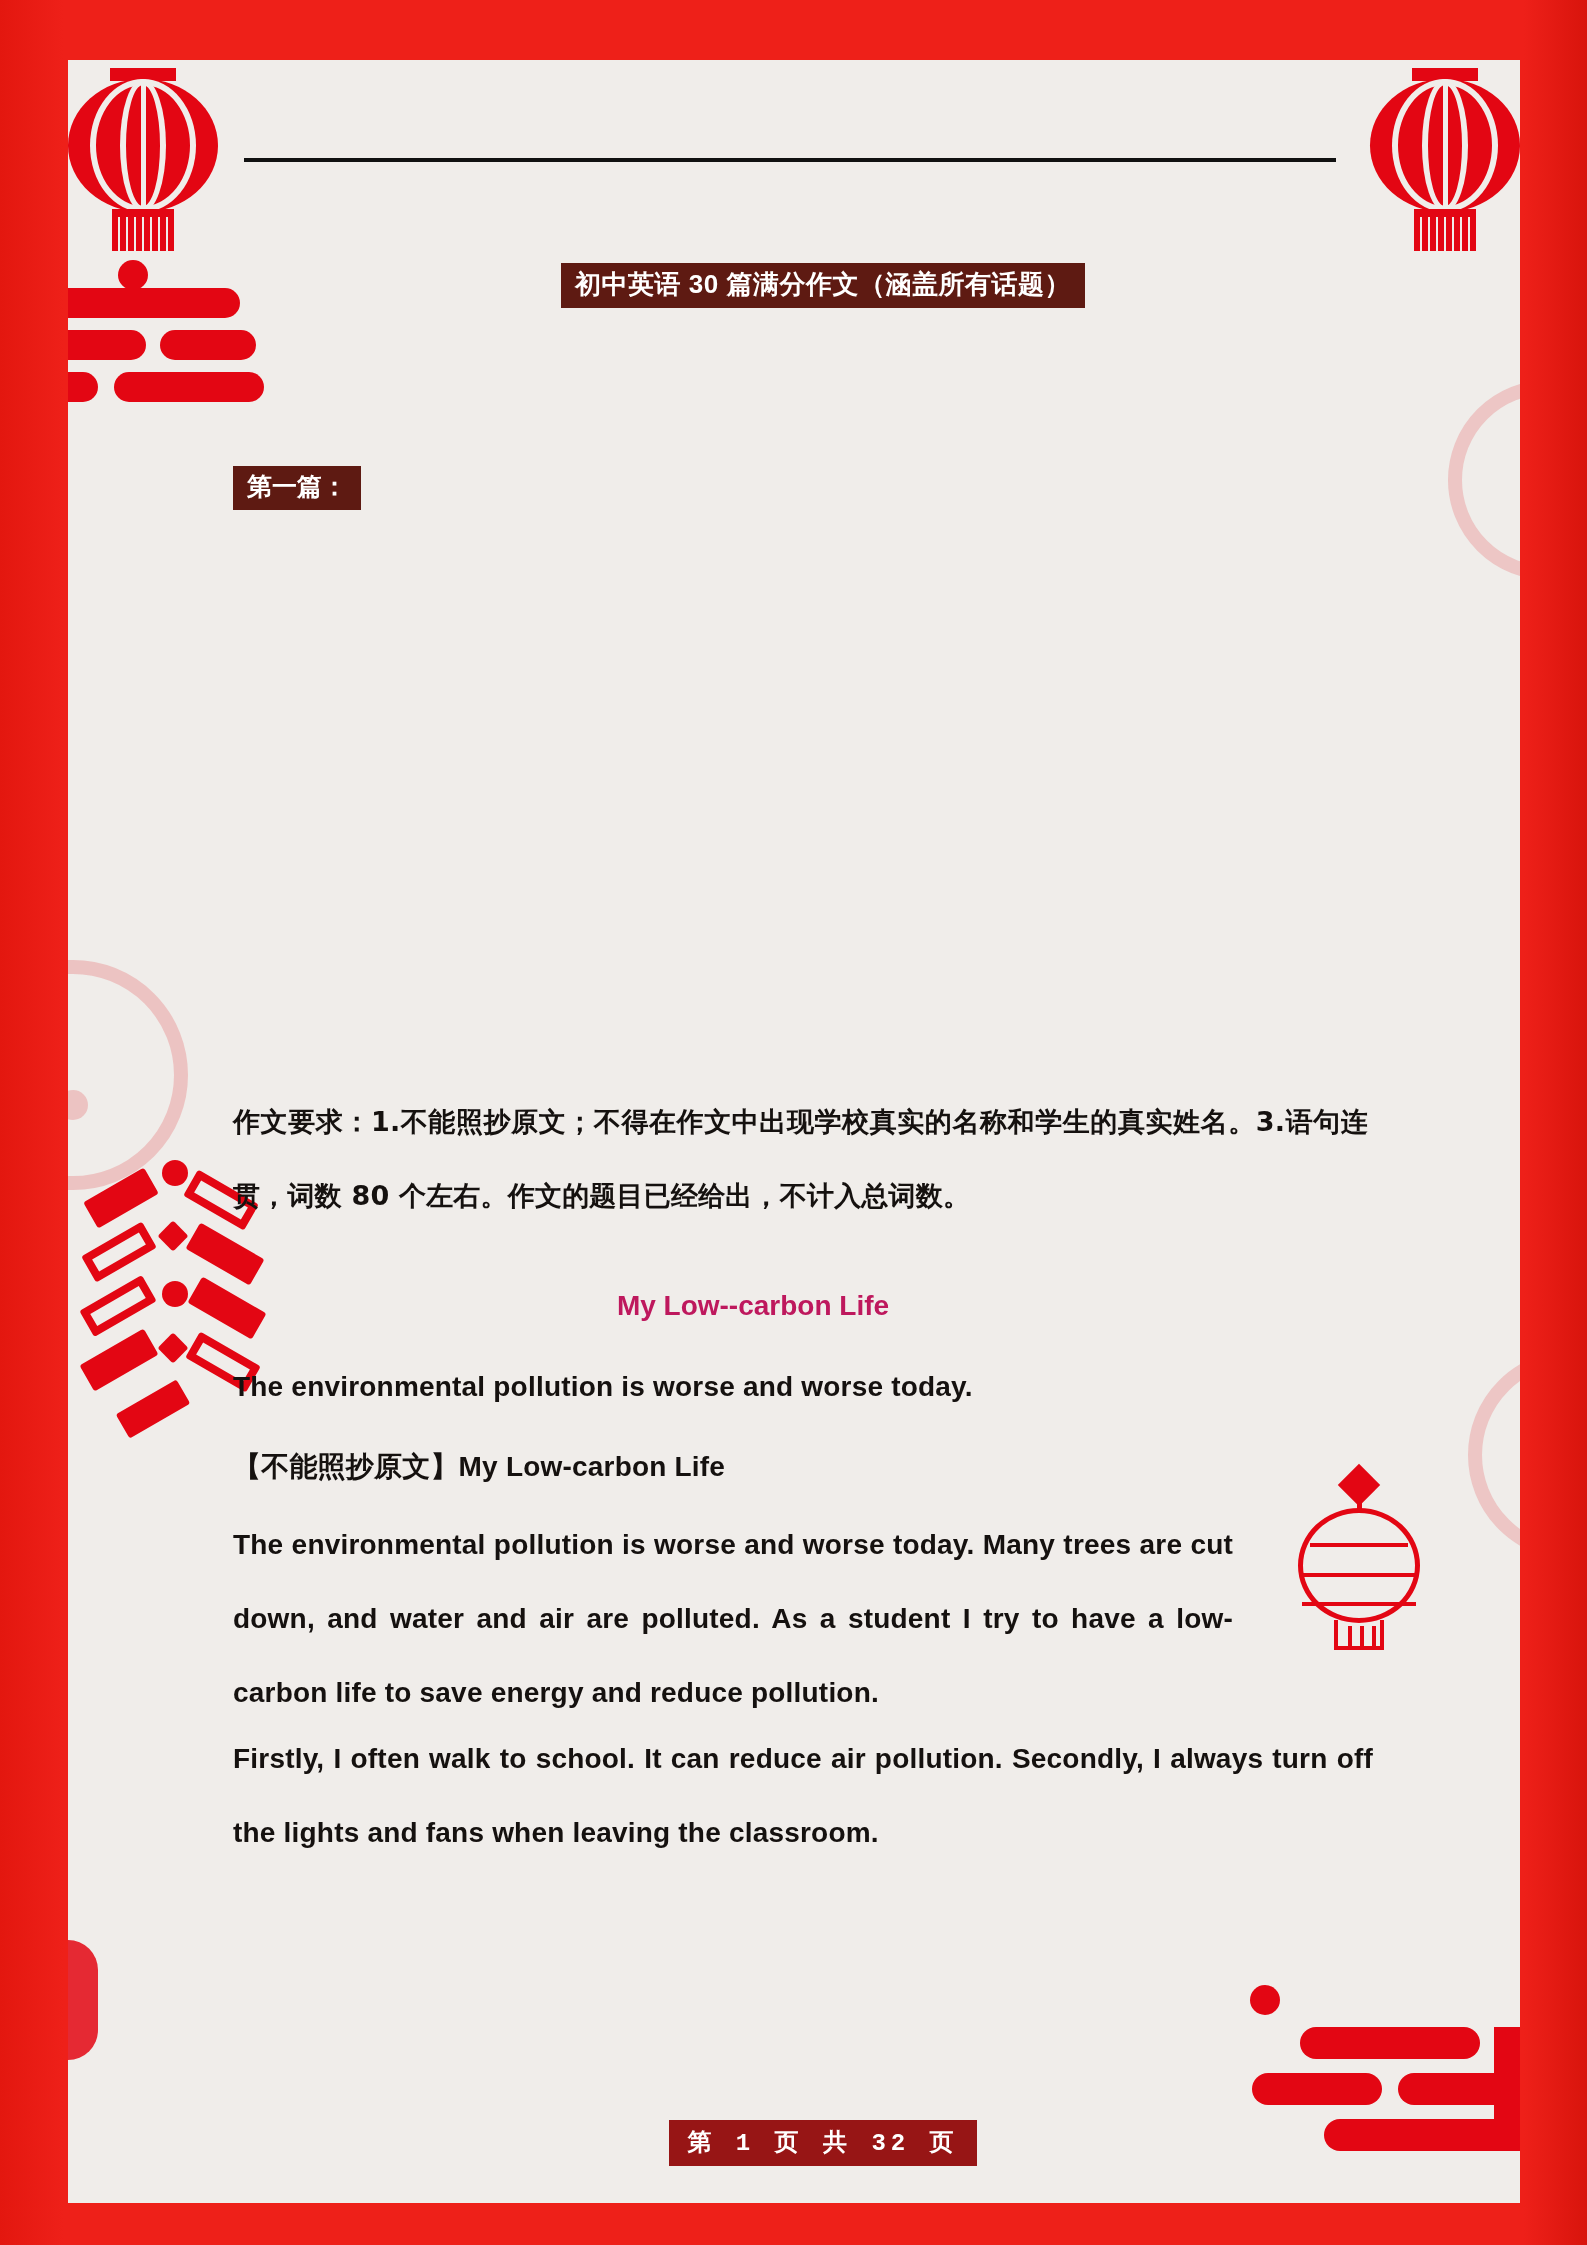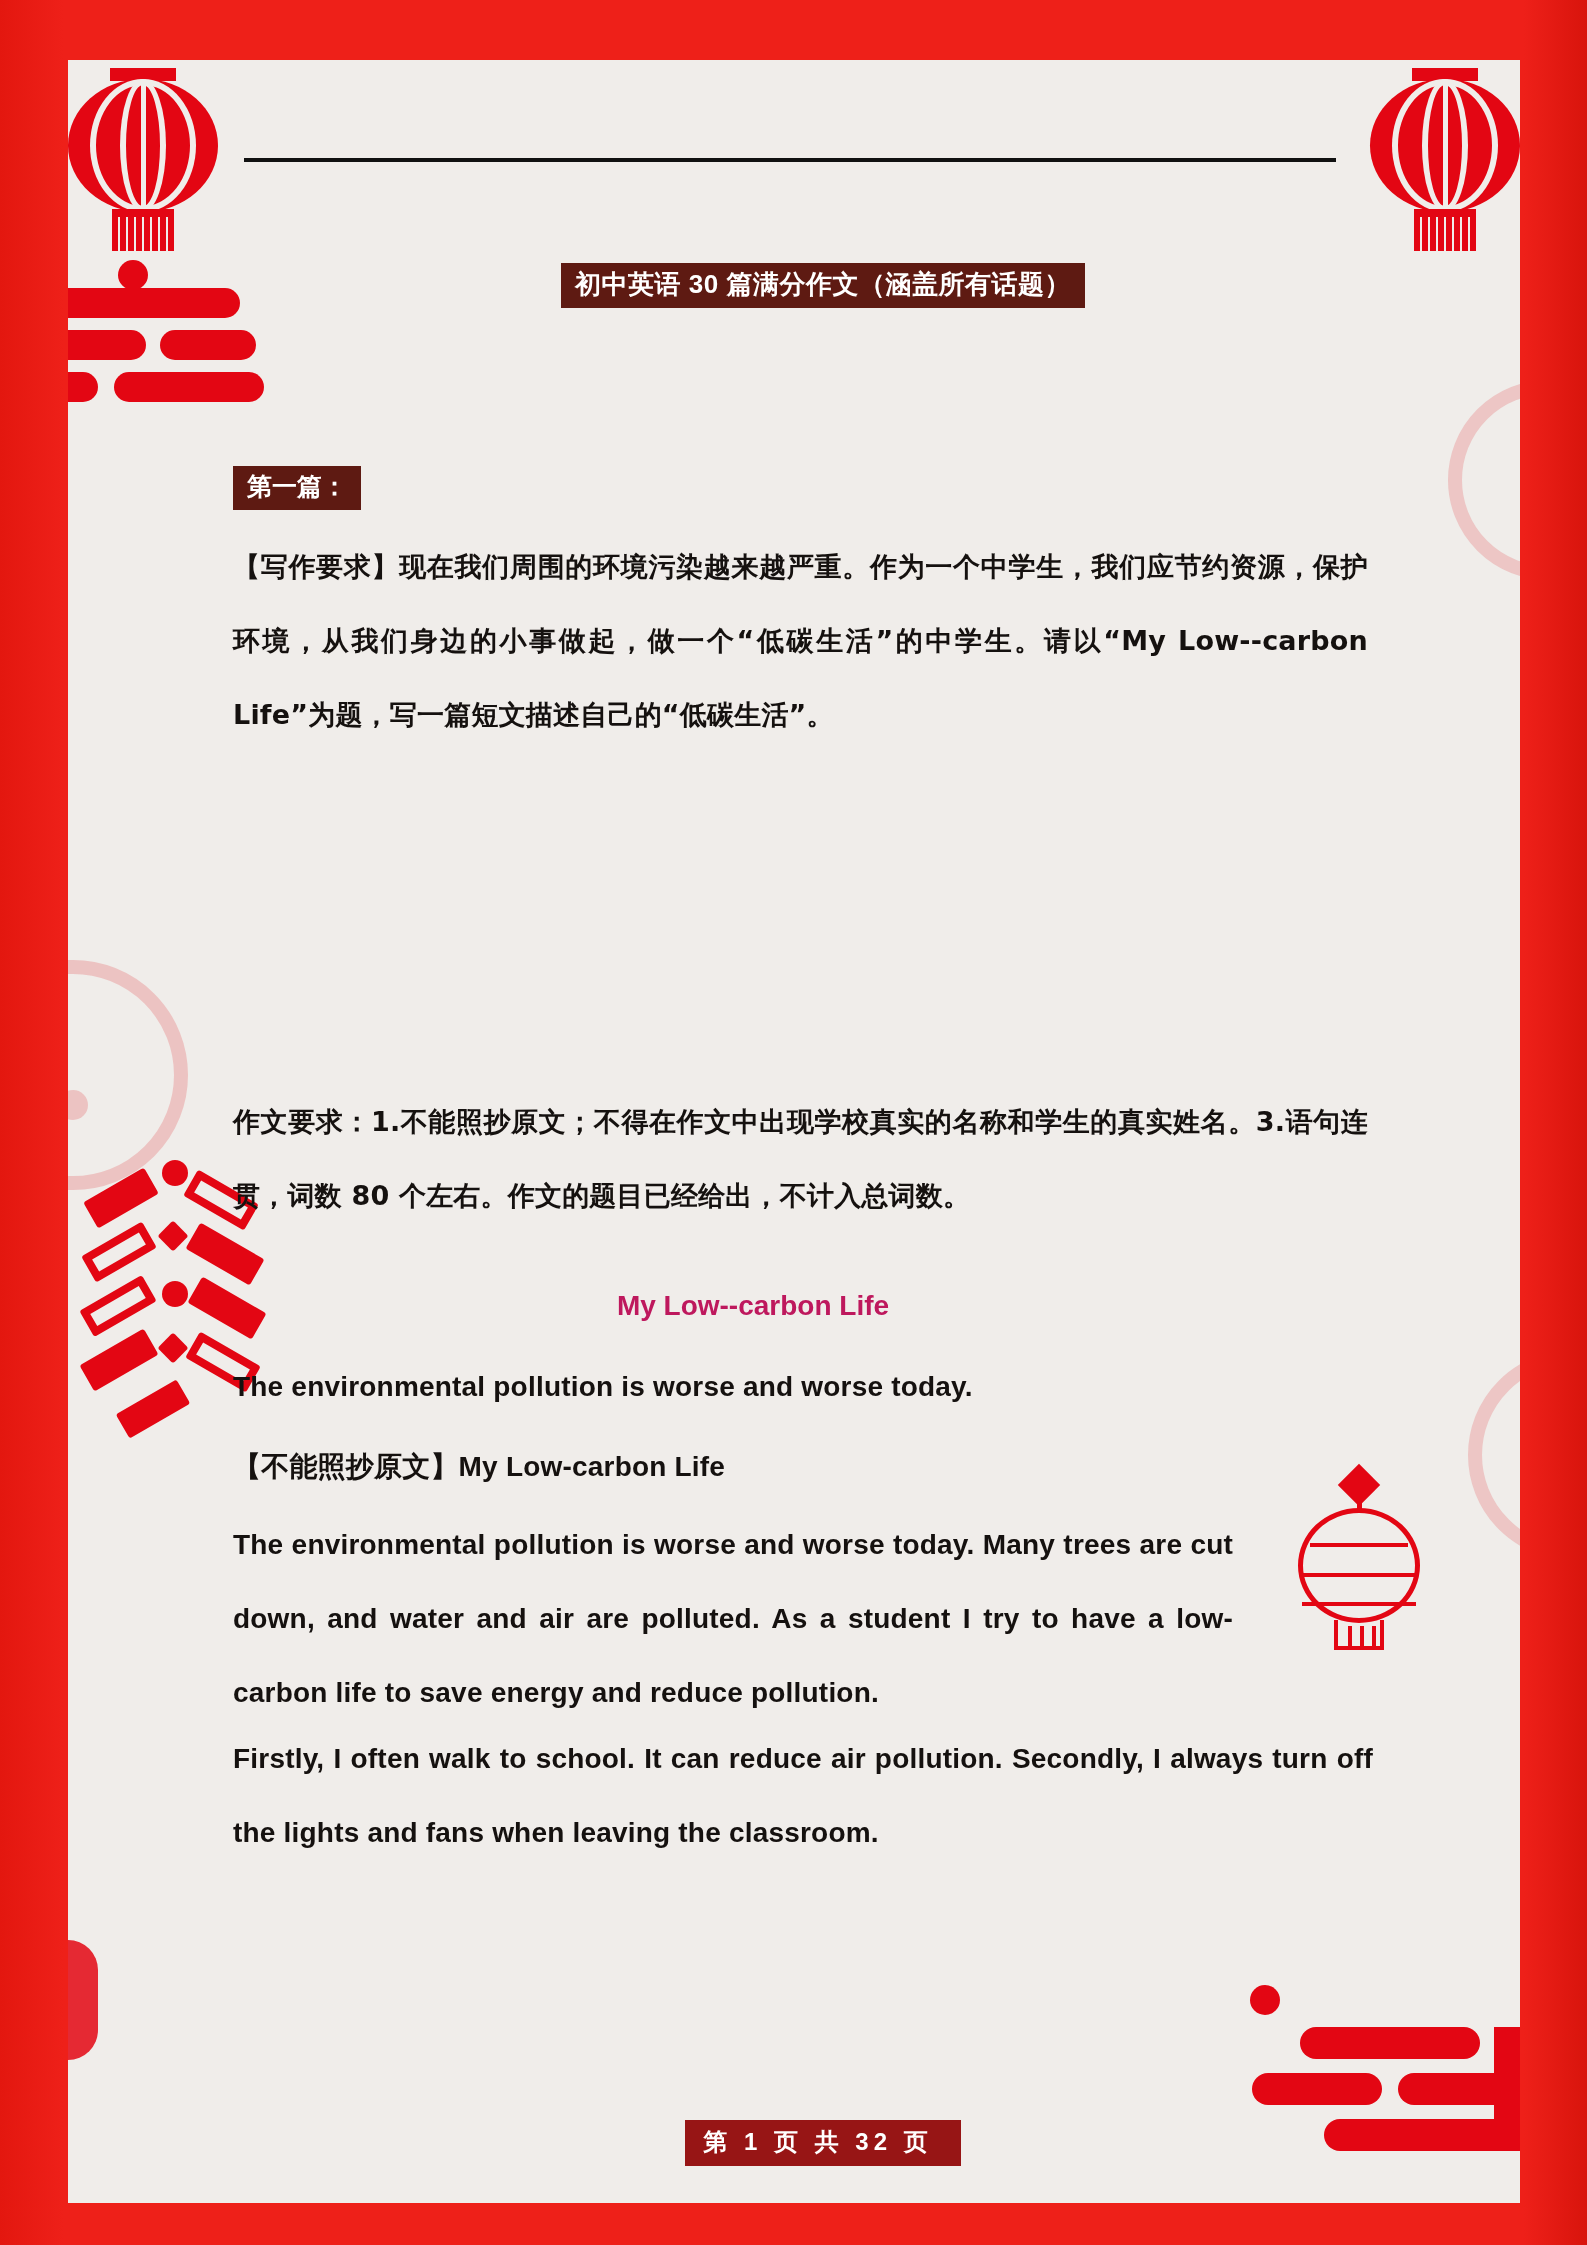--- a/index.html
+++ b/index.html
@@ -191,22 +191,22 @@
     width: 1190px;
     text-align: center;
   }
   #footer span {
     display: inline-block;
     background: #971515;
     color: #FFFFFF;
     font-size: 24px;
     font-weight: bold;
     letter-spacing: 5px;
-    padding: 6px 28px 8px 18px;
-    font-family: Liberation Sans, sans-serif;
+    padding: 6px 18px 8px 18px;
+    font-family: Liberation Mono, monospace;
   }
 </style>
 </head>
 <body>
 
 <div id="page-root">
   <div id="frame-edge"></div>
 
   <div id="paper">
 
@@ -309,21 +309,20 @@
     <div id="content">
 
       <div id="top-rule"></div>
 
       <div id="doc-title-wrap">
         <span id="doc-title">初中英语 30 篇满分作文（涵盖所有话题）</span>
       </div>
 
       <div id="section-label">第一篇：</div>
 
-      <p class="para cn" style="top:470px;">【写作要求】现在我们周围的环境污染越来越严重。作为一个中学生，我们应节约资源，保护环境，从我们身边的小事做起，做一个“低碳生活”的中学生。请以“My Low--carbon Life”为题，写一篇短文描述自己的“低碳生活”。</p>
 
 
       <p class="para cn" style="top:1025px;">作文要求：1.不能照抄原文；不得在作文中出现学校真实的名称和学生的真实姓名。3.语句连贯，词数 80 个左右。作文的题目已经给出，不计入总词数。</p>
 
       <div id="essay-title">My Low--carbon Life</div>
 
       <p class="para en" style="top:1290px;">The environmental pollution is worse and worse today.</p>
 
       <p class="para en" style="top:1370px;">【不能照抄原文】My Low-carbon Life</p>
 

